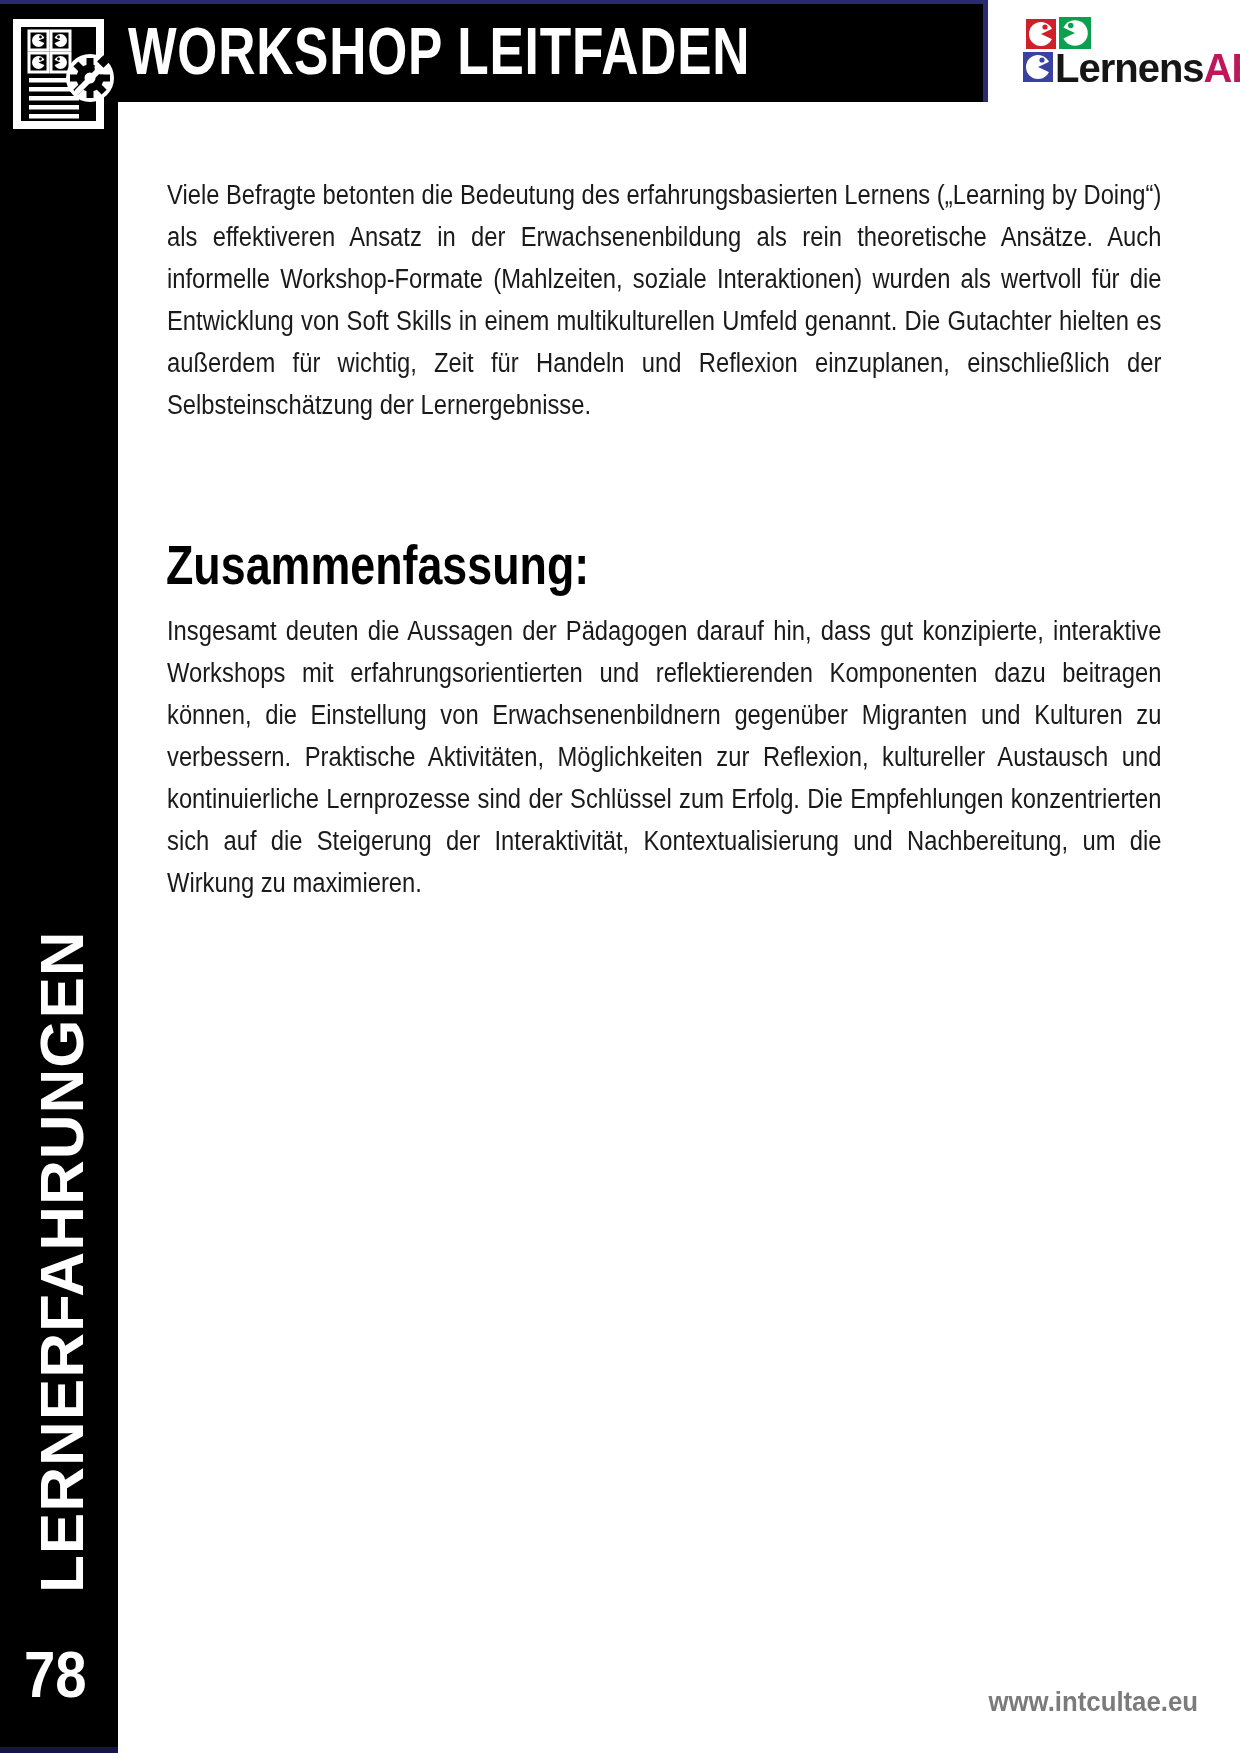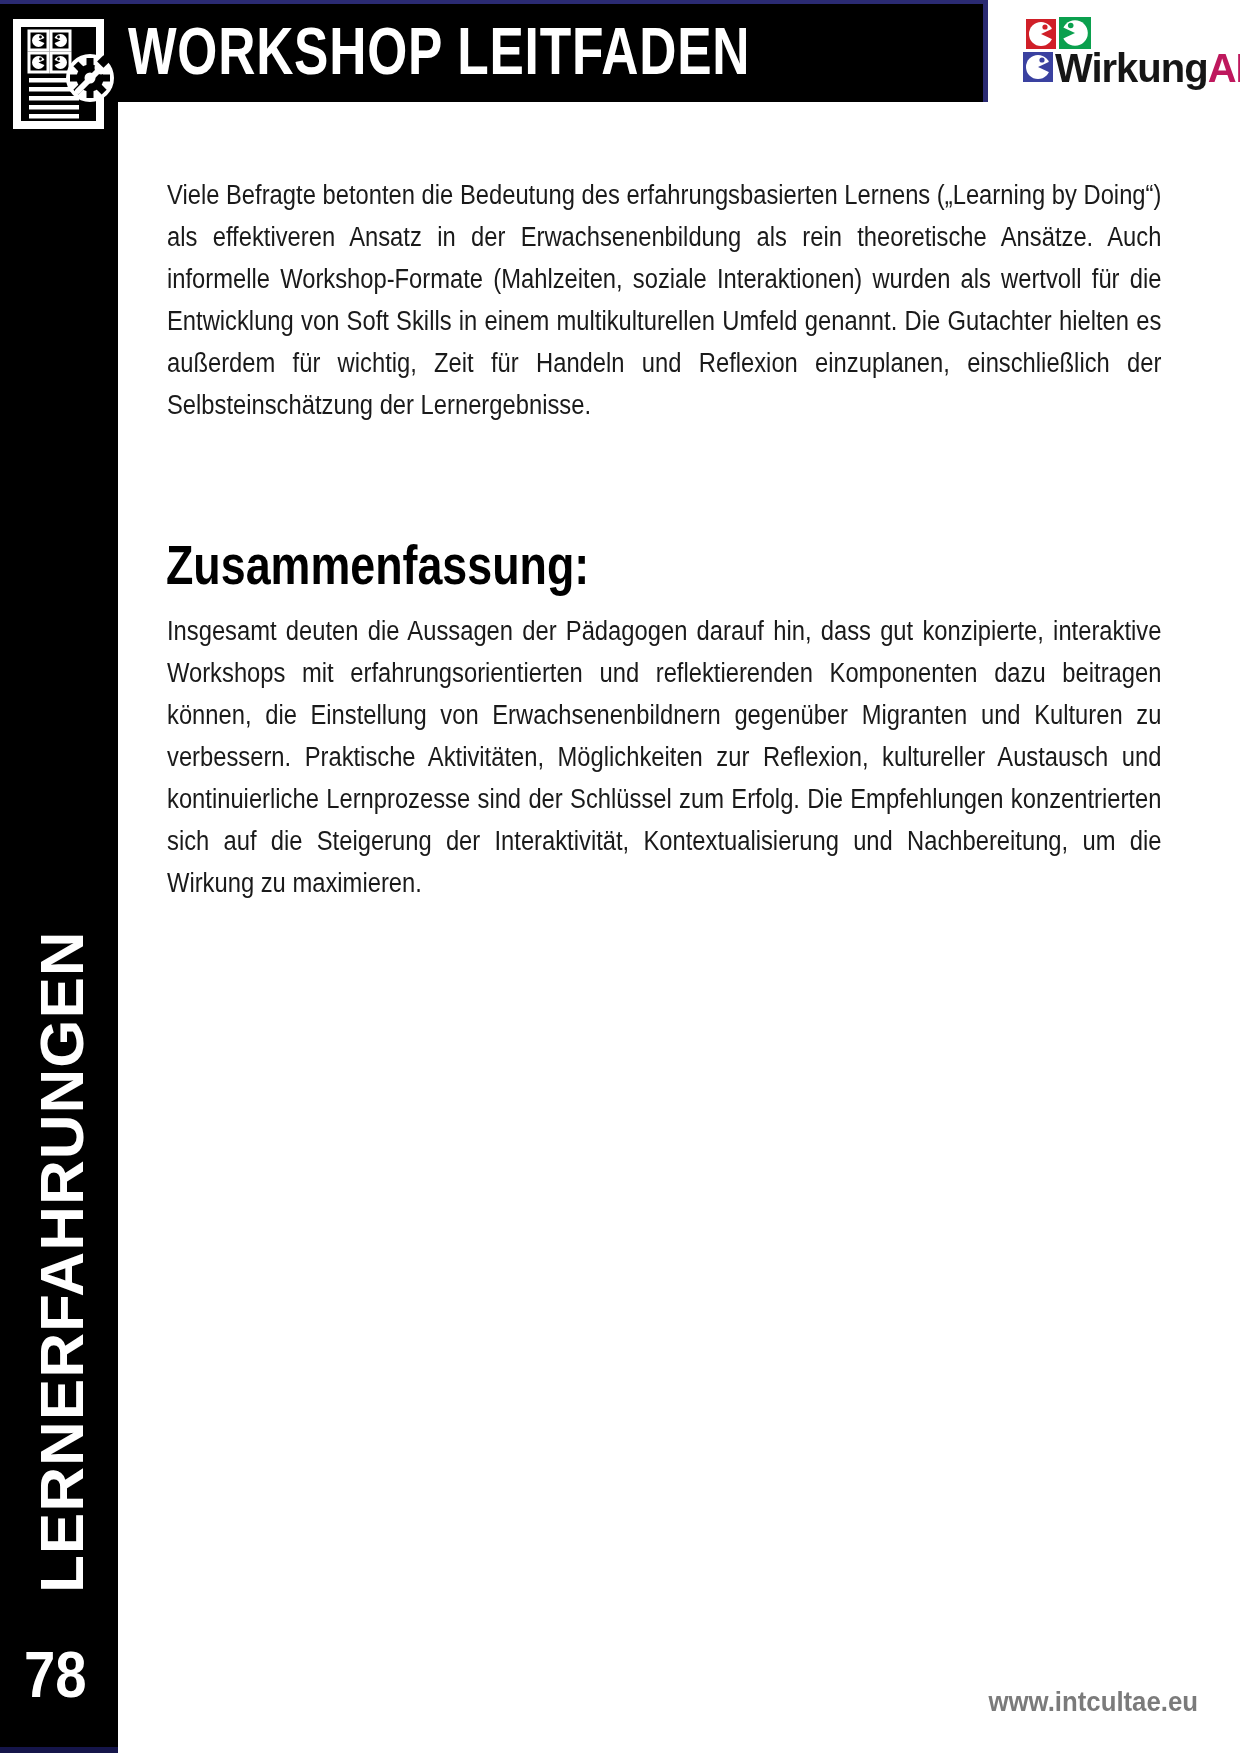--- a/index.html
+++ b/index.html
@@ -156,21 +156,21 @@
         </svg>
     </div>
     <div class="sq blue">
       <svg width="30" height="30" viewBox="0 0 30 30">
           <circle cx="15" cy="15" r="12" fill="#fff"></circle>
           <polygon points="15,15 30,8 30,22" fill="#3a41a0"></polygon>
           <circle cx="19" cy="8" r="2.6" fill="#3a41a0"></circle>
         </svg>
     </div>
     <div class="logo-text">
-      <span class="bold">Wirkung</span><span class="light">AE</span>
+      <span class="bold">Lernens</span><span class="light">AE</span>
     </div>
   </div>
 
   <p class="para para-1">Viele Befragte betonten die Bedeutung des erfahrungsbasierten Lernens („Learning by Doing“) als effektiveren Ansatz in der Erwachsenenbildung als rein theoretische Ansätze. Auch informelle Workshop-Formate (Mahlzeiten, soziale Interaktionen) wurden als wertvoll für die Entwicklung von Soft Skills in einem multikulturellen Umfeld genannt. Die Gutachter hielten es außerdem für wichtig, Zeit für Handeln und Reflexion einzuplanen, einschließlich der Selbsteinschätzung der Lernergebnisse.</p>
 
   <h1 class="section-heading">Zusammenfassung:</h1>
 
   <p class="para para-2">Insgesamt deuten die Aussagen der Pädagogen darauf hin, dass gut konzipierte, interaktive Workshops mit erfahrungsorientierten und reflektierenden Komponenten dazu beitragen können, die Einstellung von Erwachsenenbildnern gegenüber Migranten und Kulturen zu verbessern. Praktische Aktivitäten, Möglichkeiten zur Reflexion, kultureller Austausch und kontinuierliche Lernprozesse sind der Schlüssel zum Erfolg. Die Empfehlungen konzentrierten sich auf die Steigerung der Interaktivität, Kontextualisierung und Nachbereitung, um die Wirkung zu maximieren.</p>
 
   <a class="footer-url" href="#">www.intcultae.eu</a>

